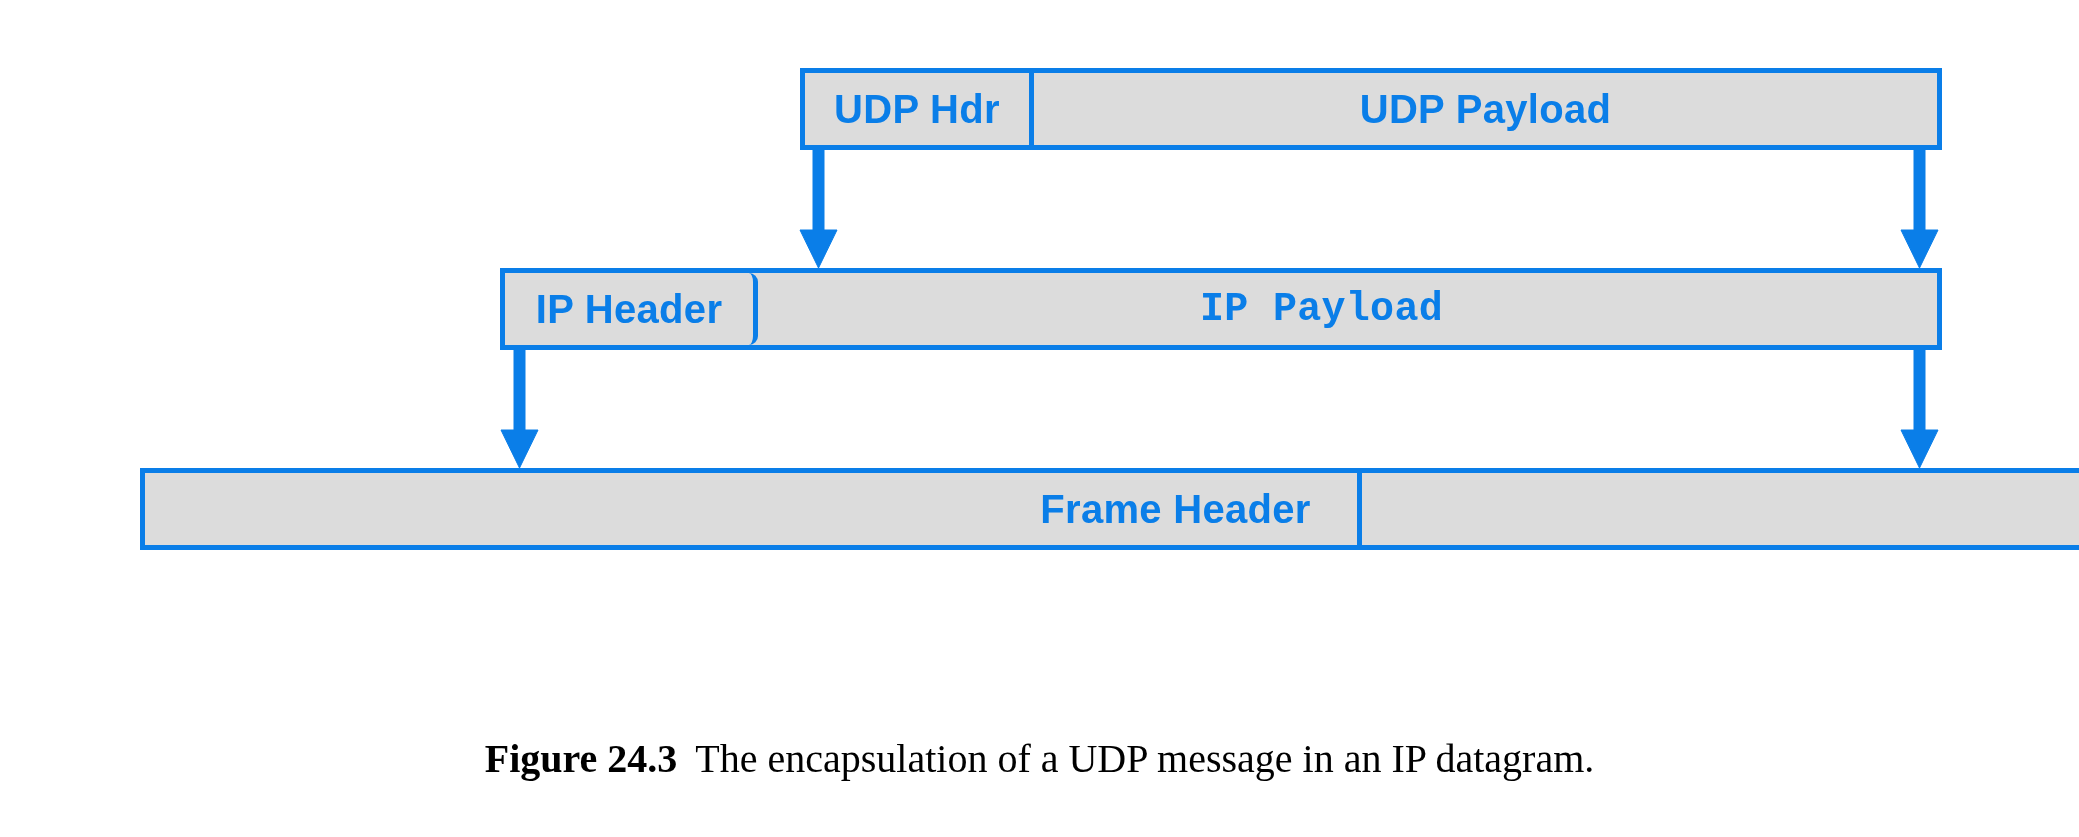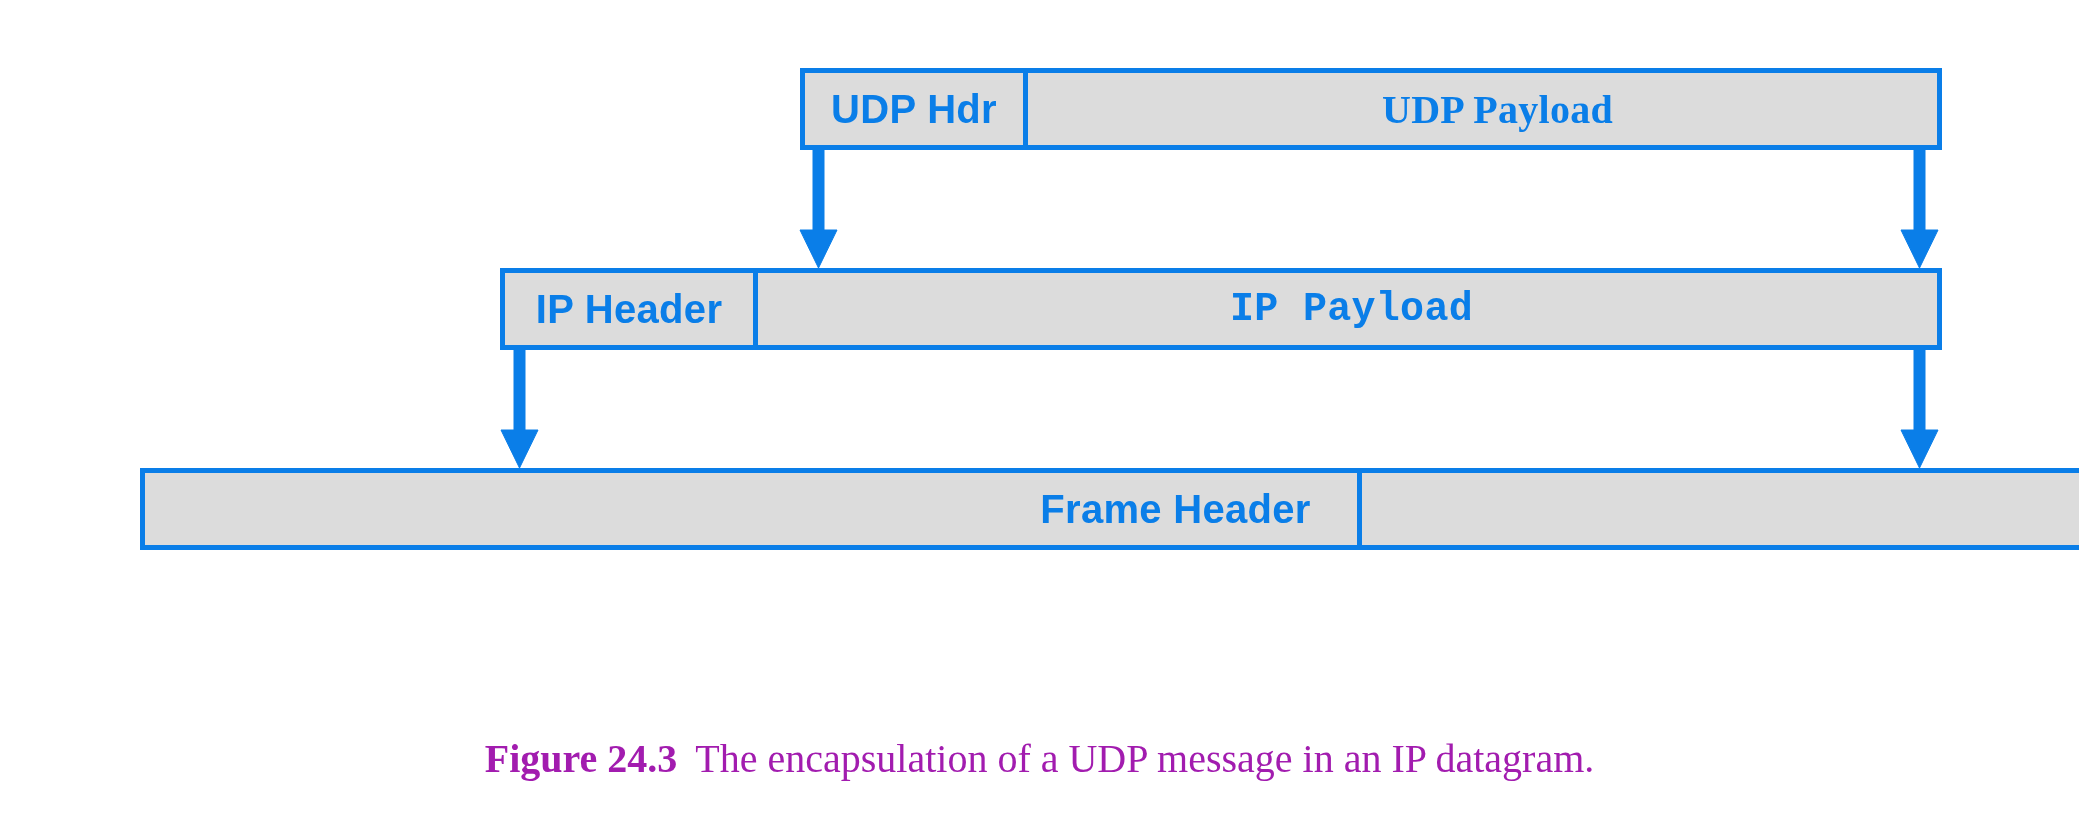--- a/index.html
+++ b/index.html
@@ -21,21 +21,20 @@
     top: 0;
     width: 2079px;
     height: 640px;
   }
   .proto-row {
     position: absolute;
     display: flex;
     box-sizing: border-box;
     border: 5px solid #0a7ee8;
     background: #dcdcdc;
-    gap: 30px;
   }
   .cell {
     box-sizing: border-box;
     display: flex;
     align-items: center;
     justify-content: center;
     color: #0a7ee8;
     font-family: "Liberation Sans", sans-serif;
     font-weight: bold;
     font-size: 40px;
@@ -43,25 +42,25 @@
     white-space: nowrap;
     overflow: hidden;
   }
   .cell.header-cell {
     border-right: 5px solid #0a7ee8;
   }
 
   
   #row-udp { left: 800px; top: 68px; width: 1142px; height: 82px; }
   #row-udp .header-cell { width: 230px; }
-  #row-udp .payload-cell { width: 907px; font-family: Liberation Serif, serif; }
+  #row-udp .payload-cell { width: 907px; }
 
   
   #row-ip { left: 500px; top: 268px; width: 1442px; height: 82px; }
-  #row-ip .header-cell { width: 253px; }
+  #row-ip .header-cell { width: 253px; border-radius: 9px; }
   #row-ip .payload-cell { width: 1127px; font-family: Liberation Mono, monospace; }
 
   
   #row-frame { left: 140px; top: 468px; width: 2076px; height: 82px; justify-content: center; }
   #row-frame .header-cell { width: 368px; }
   #row-frame .payload-cell { width: 1424px; }
 
   .arrow-layer {
     position: absolute;
     left: 0;
@@ -72,21 +71,21 @@
   }
 
   .caption {
     position: absolute;
     left: 0;
     top: 735px;
     width: 2079px;
     text-align: center;
     font-family: "Liberation Serif", serif;
     font-size: 40px;
-    color: #a21caf;
+    color: #000000;
     white-space: nowrap;
   }
   .caption .fig-label {
     font-weight: bold;
   }
   .caption .fig-text {
     font-weight: normal;
   }
   .caption .gap {
     display: inline-block;

